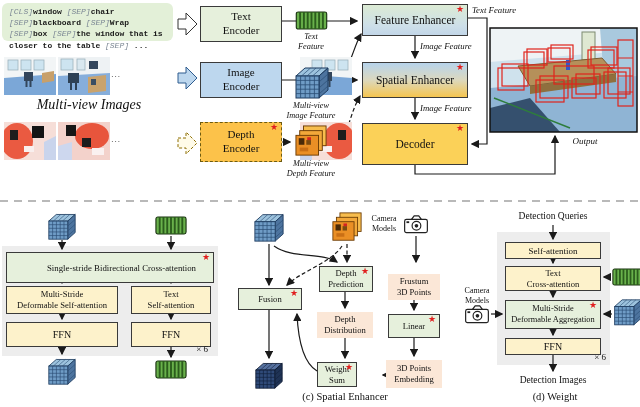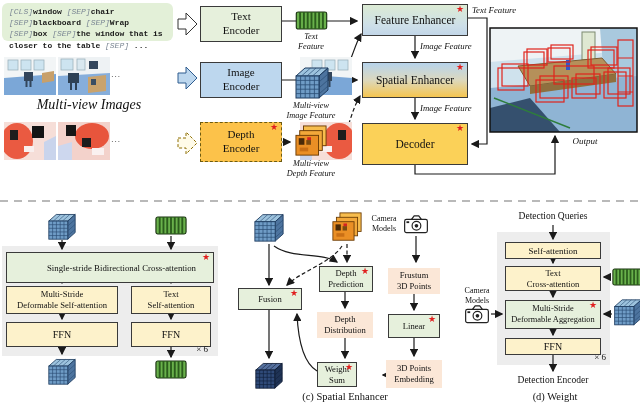--- a/index.html
+++ b/index.html
@@ -289,21 +289,21 @@
     </div>
   <div class="lbl" style="left:178px;top:344px;width:30px;font-size:9px;text-align:right;">× 6</div>
 
   <div class="lbl ml" style="left:366px;top:214px;width:36px;font-size:8px;line-height:1.3;">Camera
 Models</div>
   <div class="box small ml greenbox" style="left:319px;top:266px;width:54px;height:26px;">
     <span>Depth
 Prediction</span>
     <span class="star">★</span>
   </div>
-  <div class="box small ml salmonbox" style="left:388px;top:268px;width:52px;height:26px;"><span>Frustum
+  <div class="box small ml salmonbox" style="left:388px;top:274px;width:52px;height:26px;"><span>Frustum
 3D Points</span></div>
   <div class="box small greenbox" style="left:238px;top:288px;width:64px;height:22px;">
     <span>Fusion</span>
     <span class="star">★</span>
   </div>
   <div class="box small ml salmonbox" style="left:317px;top:312px;width:56px;height:26px;"><span>Depth
 Distribution</span></div>
   <div class="box small greenbox" style="left:388px;top:314px;width:52px;height:24px;">
     <span>Linear</span>
     <span class="star">★</span>
@@ -324,18 +324,18 @@
 Cross-attention</span></div>
   <div class="box ml greenbox" style="left:505px;top:300px;width:96px;height:29px;font-size:8.4px;line-height:1.25;">
     <span>Multi-Stride
 Deformable Aggregation</span>
     <span class="star">★</span>
   </div>
   <div class="box yellowbox" style="left:505px;top:338px;width:96px;height:17px;font-size:10px;">
       <span>FFN</span>
     </div>
   <div class="lbl" style="left:578px;top:352px;width:28px;font-size:9px;text-align:right;">× 6</div>
-  <div class="lbl" style="left:505px;top:375px;width:96px;font-size:9.5px;">Detection Encoder</div>
+  <div class="lbl" style="left:505px;top:375px;width:96px;font-size:9.5px;">Detection Images</div>
   <div class="lbl ml" style="left:456px;top:286px;width:42px;font-size:8px;line-height:1.3;">Camera
 Models</div>
   <div class="lbl cap" style="left:495px;top:391px;width:120px;">(d) Weight</div>
 
 </div>
 
 </body></html>

